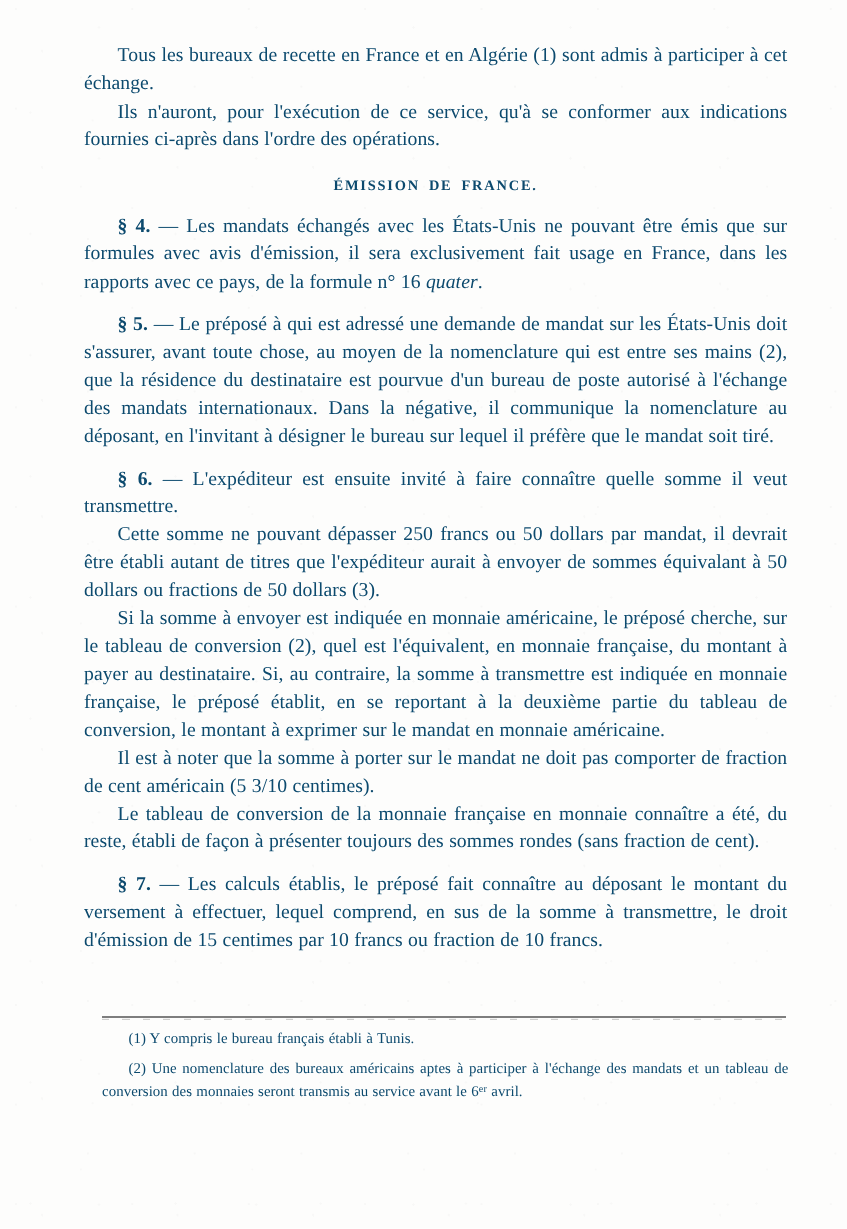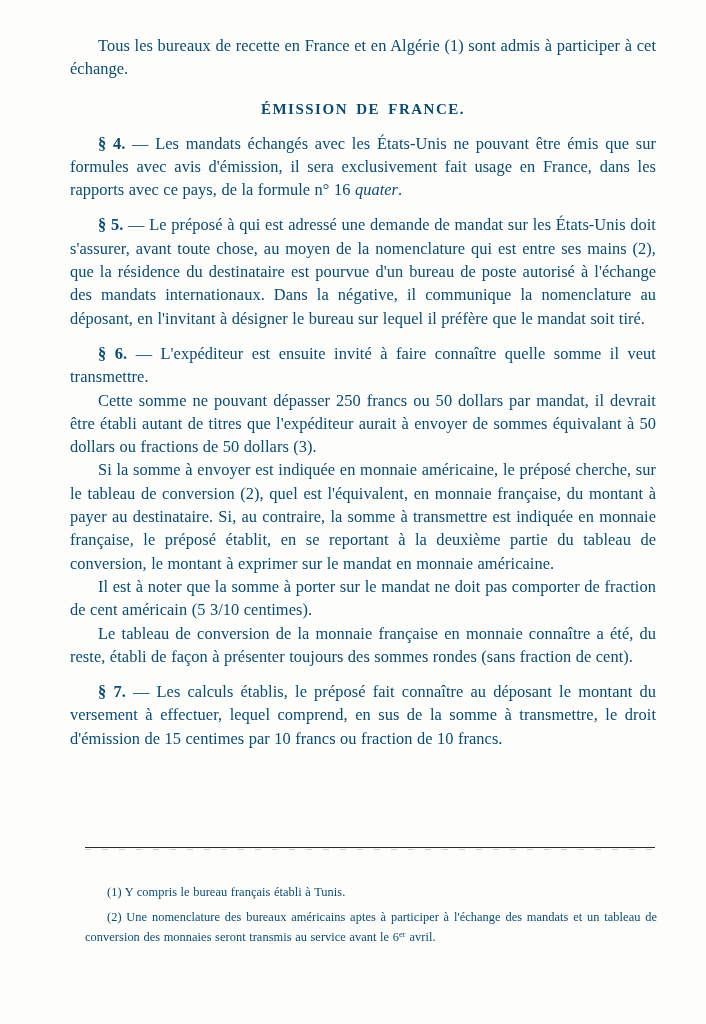--- a/index.html
+++ b/index.html
@@ -58,21 +58,21 @@
   p.gap {
     margin-top: 12px;
   }
   p.nogap {
     margin-top: 0;
   }
 
   .heading {
     margin: 20px 0 14px 0;
     text-align: center;
-    font-size: 15px;
+    font-size: 12px;
     font-weight: 700;
     letter-spacing: 1.5px;
     word-spacing: 3px;
     text-indent: 0;
     font-variant: small-caps;
     text-transform: uppercase;
   }
 
   .sec {
     font-weight: 700;
@@ -104,21 +104,21 @@
     background: repeating-linear-gradient(
       to right,
       rgba(0,0,0,0.20) 0 6px,
       rgba(0,0,0,0.00) 6px 17px
     );
   }
 
   .footnotes {
     position: absolute;
     left: 85px;
-    top: 884px;
+    top: 857px;
     width: 572px;
   }
   p.fn {
     margin: 0;
     font-size: 12.4px;
     line-height: 17.6px;
     text-align: justify;
     text-indent: 22px;
     letter-spacing: 0.05px;
     word-spacing: 0.4px;
@@ -134,20 +134,21 @@
 </style>
 </head>
 <body>
 
 <div class="page">
 
   <div class="text-block">
 
     <p class="para nogap">Tous les bureaux de recette en France et en Algérie (1) sont admis à participer à cet échange.</p>
 
+    <p class="para nogap">Ils n'auront, pour l'exécution de ce service, qu'à se conformer aux indications fournies ci-après dans l'ordre des opérations.</p>
 
     <p class="heading">ÉMISSION DE FRANCE.</p>
 
     <p class="para nogap"><span class="sec">§ 4.</span><span class="dash"> </span><span class="dash">—</span><span> </span><span>Les mandats échangés avec les États-Unis ne pouvant être émis que sur formules avec avis d'émission, il sera exclusivement fait usage en France, dans les rapports avec ce pays, de la formule n° 16 </span><i class="it">quater</i><span>.</span></p>
 
     <p class="para gap"><span class="sec">§ 5.</span><span> </span><span class="dash">—</span><span> </span><span>Le préposé à qui est adressé une demande de mandat sur les États-Unis doit s'assurer, avant toute chose, au moyen de la nomenclature qui est entre ses mains (2), que la résidence du destinataire est pourvue d'un bureau de poste autorisé à l'échange des mandats internationaux. Dans la négative, il communique la nomenclature au déposant, en l'invitant à désigner le bureau sur lequel il préfère que le mandat soit tiré.</span></p>
 
     <p class="para gap"><span class="sec">§ 6.</span><span> </span><span class="dash">—</span><span> </span><span>L'expéditeur est ensuite invité à faire connaître quelle somme il veut transmettre.</span></p>
 
     <p class="para nogap">Cette somme ne pouvant dépasser 250 francs ou 50 dollars par mandat, il devrait être établi autant de titres que l'expéditeur aurait à envoyer de sommes équivalant à 50 dollars ou fractions de 50 dollars (3).</p>

